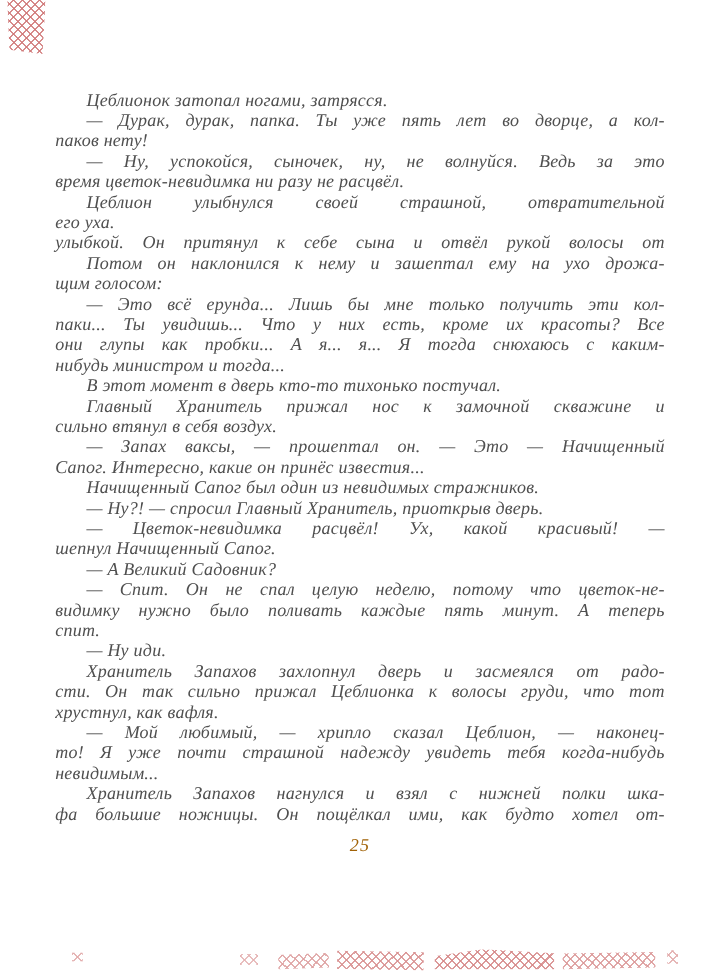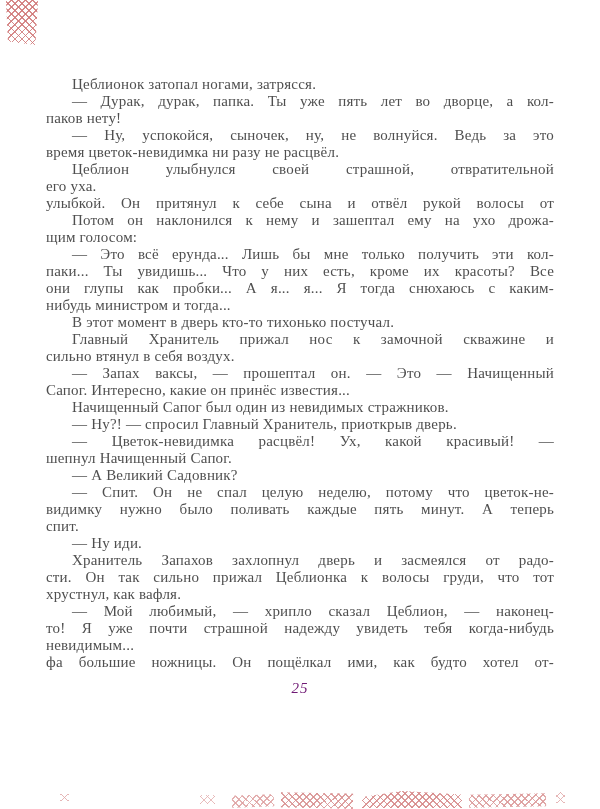--- a/index.html
+++ b/index.html
@@ -22,29 +22,30 @@
     line-height: 17px;
     letter-spacing: 0.2px;
     color: #4f4f4f;
   }
   .line {
     text-align: justify;
     text-align-last: justify;
     white-space: normal;
     height: 17px;
     overflow: visible;
+    font-style: italic;
   }
   .line.indent { text-indent: 26px; }
   .line.end { text-align-last: left; }
   .page-num {
     margin-top: 9px;
     text-align: center;
     font-style: italic;
     font-size: 15px;
-    color: #701a75;
+    color: #a16207;
     letter-spacing: 1px;
   }
   
   .hatch {
     position: absolute;
     background:
       repeating-linear-gradient(45deg,  rgba(196,85,85,0.85) 0 1.2px, transparent 1.2px 5px),
       repeating-linear-gradient(-45deg, rgba(196,85,85,0.85) 0 1.2px, transparent 1.2px 5px);
     opacity: 0.75;
   }
@@ -96,20 +97,21 @@
     <div class="line indent">— Спит. Он не спал целую неделю, потому что цветок-не-</div>
     <div class="line">видимку нужно было поливать каждые пять минут. А теперь</div>
     <div class="line end">спит.</div>
     <div class="line indent end">— Ну иди.</div>
     <div class="line indent">Хранитель Запахов захлопнул дверь и засмеялся от радо-</div>
     <div class="line">сти. Он так сильно прижал Цеблионка к волосы груди, что тот</div>
     <div class="line end">хрустнул, как вафля.</div>
     <div class="line indent">— Мой любимый, — хрипло сказал Цеблион, — наконец-</div>
     <div class="line">то! Я уже почти страшной надежду увидеть тебя когда-нибудь</div>
     <div class="line end">невидимым...</div>
+    <div class="line indent">Хранитель Запахов нагнулся и взял с нижней полки шка-</div>
     <div class="line">фа большие ножницы. Он пощёлкал ими, как будто хотел от-</div>
 
     <div class="page-num">25</div>
   </div>
 
   <div class="hatch bh-a"></div>
   <div class="hatch bh-b"></div>
   <div class="hatch bh-c"></div>
   <div class="hatch bh-d"></div>
   <div class="hatch bh-e"></div>

